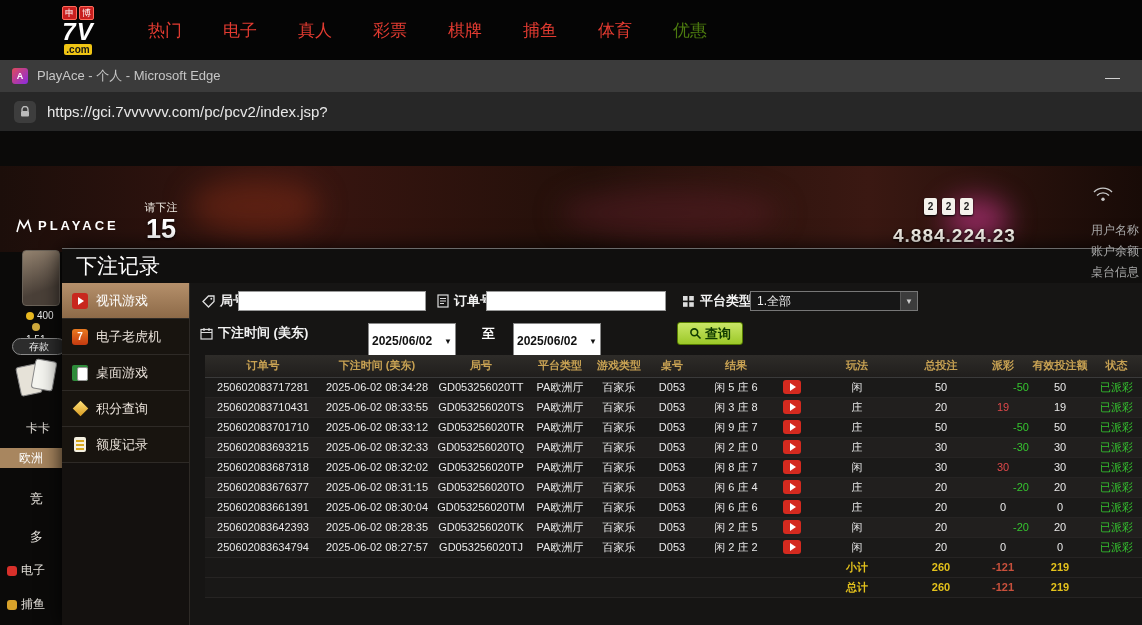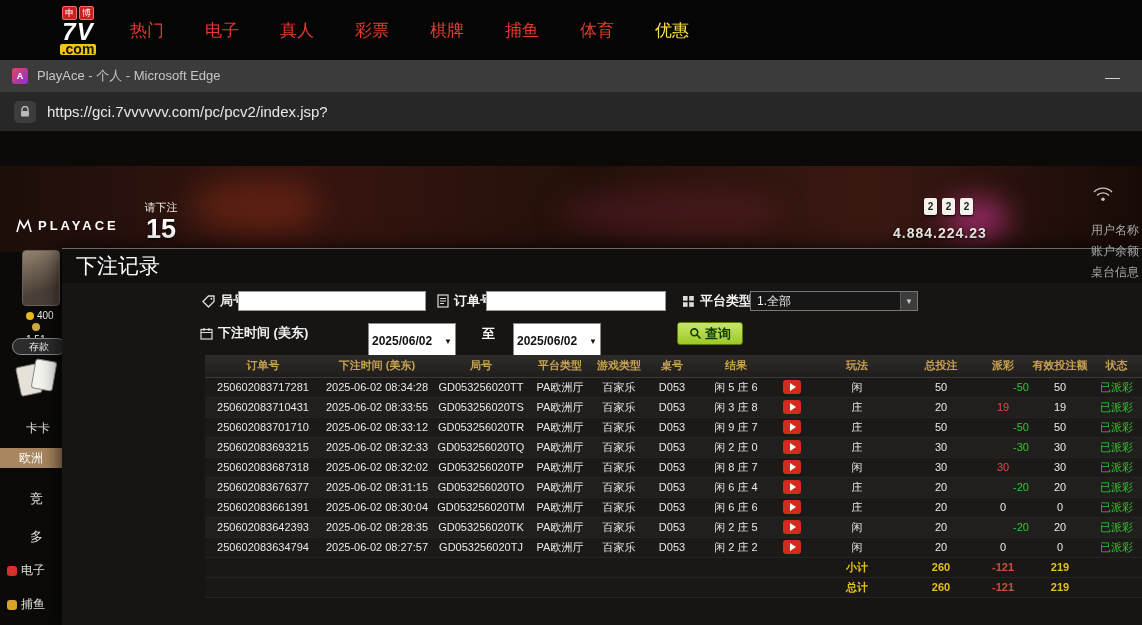--- a/index.html
+++ b/index.html
@@ -5,24 +5,24 @@
   * { margin:0; padding:0; box-sizing:border-box; }
   html,body { width:1142px; height:625px; background:#000; font-family:"Liberation Sans",sans-serif; overflow:hidden; }
   #screen { position:relative; width:1142px; height:625px; overflow:hidden; background:#000; }
 
   
   .top-nav { position:absolute; top:0; left:0; width:100%; height:60px; background:#050505; display:flex; align-items:center; }
   .logo { margin-left:46px; width:64px; display:flex; flex-direction:column; align-items:center; cursor:pointer; }
   .logo-badges { display:flex; gap:2px; }
   .logo-badge { background:#c81f1f; color:#fff; font-size:9px; padding:0 2px; border:1px solid #ff6a5a; border-radius:2px; line-height:12px; }
   .logo-main { color:#fff; font-weight:bold; font-style:italic; font-size:24px; line-height:24px; letter-spacing:1px; }
-  .logo-suffix { background:#f0c514; color:#161616; font-size:14px; font-weight:bold; padding:0 2px; border-radius:2px; line-height:11px; }
-  .nav-items { display:flex; margin-left:20px; gap:41px; }
+  .logo-suffix { background:#f0c514; color:#161616; font-size:10px; font-weight:bold; padding:0 2px; border-radius:2px; line-height:11px; }
+  .nav-items { display:flex; margin-left:38px; gap:41px; }
   .nav-item { color:#e23b31; font-size:17px; cursor:pointer; white-space:nowrap; }
-  .nav-item.accent { color:#fde047; }
+  .nav-item.accent { color:#4d7c0f; }
 
   
   .titlebar { position:absolute; top:60px; left:0; width:100%; height:32px; background:#3b3b3b; display:flex; align-items:center; padding:0 12px; }
   .tab-favicon { width:16px; height:16px; border-radius:3px; background:linear-gradient(135deg,#e04b5a,#8a2be2); margin-right:9px; display:flex; align-items:center; justify-content:center; color:#fff; font-size:9px; font-weight:bold; flex:none; }
   .titlebar-text { color:#c6c6c6; font-size:13px; flex:1; }
   .minimize { color:#d0d0d0; font-size:15px; margin-right:10px; cursor:pointer; }
   .urlbar { position:absolute; top:92px; left:0; width:100%; height:40px; background:#272727; display:flex; align-items:center; padding:0 14px; border-bottom:1px solid #0a0a0a; }
   .url-icon { width:22px; height:22px; border-radius:5px; background:#3d3d3d; display:flex; align-items:center; justify-content:center; margin-right:11px; cursor:pointer; flex:none; }
   .url-text { color:#e8e8e8; font-size:15px; cursor:text; }
 
@@ -34,21 +34,21 @@
   .g1 { left:190px; top:12px; width:130px; height:56px; background:rgba(130,44,22,.5); }
   .g2 { left:560px; top:22px; width:220px; height:50px; background:rgba(95,32,42,.45); }
   .g3 { left:945px; top:32px; width:64px; height:42px; background:rgba(225,60,160,.55); }
 
   .brand { position:absolute; left:16px; top:86px; display:flex; align-items:center; gap:6px; color:#fff; font-size:13px; font-weight:bold; letter-spacing:3px; }
   .bet-timer { position:absolute; left:136px; top:68px; width:50px; text-align:center; color:#fff; }
   .bet-prompt { font-size:11px; color:#f0ece4; }
   .bet-count { font-size:27px; font-weight:bold; line-height:28px; text-shadow:0 1px 3px #000; }
   .jackpot-cards { position:absolute; left:924px; top:66px; display:flex; gap:5px; }
   .jcard { width:13px; height:17px; background:#f4f2ec; border-radius:2px; color:#222; font-size:10px; font-weight:bold; display:flex; align-items:center; justify-content:center; box-shadow:0 1px 2px #000; }
-  .jackpot { position:absolute; left:893px; top:93px; color:#f8f4ec; font-size:14px; font-weight:bold; letter-spacing:1px; text-shadow:0 1px 3px #000; }
+  .jackpot { position:absolute; left:893px; top:93px; color:#f8f4ec; font-size:19px; font-weight:bold; letter-spacing:1px; text-shadow:0 1px 3px #000; }
   .wifi { position:absolute; right:28px; top:54px; }
   .right-info { position:absolute; right:3px; top:88px; text-align:right; color:#a8a8a8; font-size:12px; line-height:21px; z-index:7; }
 
   
   .avatar { position:absolute; left:22px; top:118px; width:38px; height:56px; border-radius:4px; border:1px solid #6a6258; background:linear-gradient(160deg,#93826f,#4a4038 70%); cursor:pointer; }
   .stat { position:absolute; display:flex; align-items:center; gap:3px; color:#e8e8e8; font-size:10px;text-align:center; }
   .s1 { left:26px; top:178px; } .s2 { left:26px; top:191px;flex-direction:column; }
   .coin { width:8px; height:8px; border-radius:50%; flex:none; }
   .c1 { background:#e8b820; } .c2 { background:#cfa93c; }
   .deposit { position:absolute; left:12px; top:206px; width:54px; height:17px; background:#2c2c2c; border:1px solid #8a8a8a; border-radius:9px; color:#eee; font-size:10px; display:flex; align-items:center; justify-content:center; cursor:pointer; }
@@ -213,20 +213,42 @@
         <i class="dot dred"></i>
         <span>电子</span>
       </div>
     <div class="rail-item r-buyu">
         <i class="dot dgold"></i>
         <span>捕鱼</span>
       </div>
 
     <div class="panel">
       <div class="panel-title">下注记录</div>
+      <div class="panel-sidebar">
+          <div class="side-item active">
+            <span class="s-icon ic-video"></span>
+            <span>视讯游戏</span>
+          </div>
+          <div class="side-item">
+            <span class="s-icon ic-slot"></span>
+            <span>电子老虎机</span>
+          </div>
+          <div class="side-item">
+            <span class="s-icon ic-cards"></span>
+            <span>桌面游戏</span>
+          </div>
+          <div class="side-item">
+            <span class="s-icon ic-gem"></span>
+            <span>积分查询</span>
+          </div>
+          <div class="side-item">
+            <span class="s-icon ic-doc"></span>
+            <span>额度记录</span>
+          </div>
+        </div>
       <div class="panel-main">
 
         <div class="fr1">
           <span class="f-label lb-round">
             <svg width="13" height="13" viewBox="0 0 13 13">
                 <path d="M1 6.5 L6.5 1 H12 V6.5 L6.5 12 Z" fill="none" stroke="#ddd" stroke-width="1.3"></path>
                 <circle cx="9.3" cy="3.7" r="1" fill="#ddd"></circle>
               </svg>
             <span>局号</span>
           </span>

